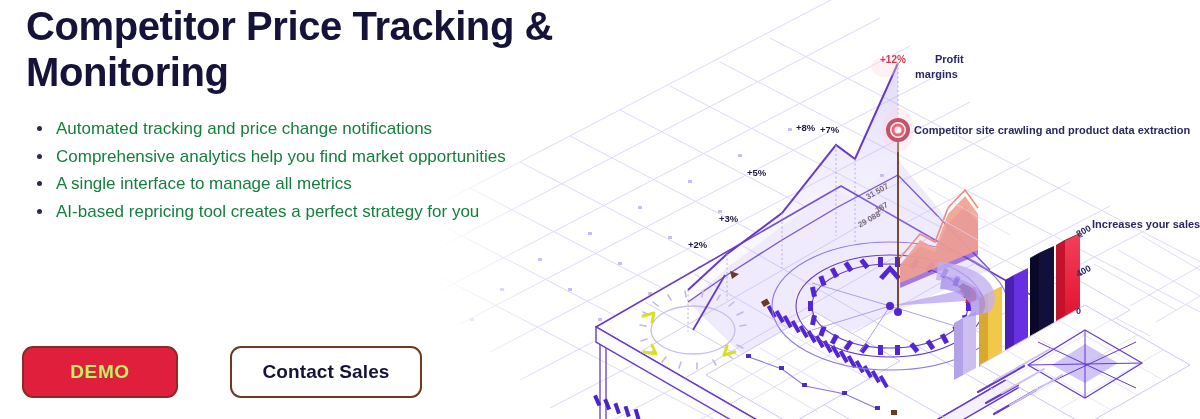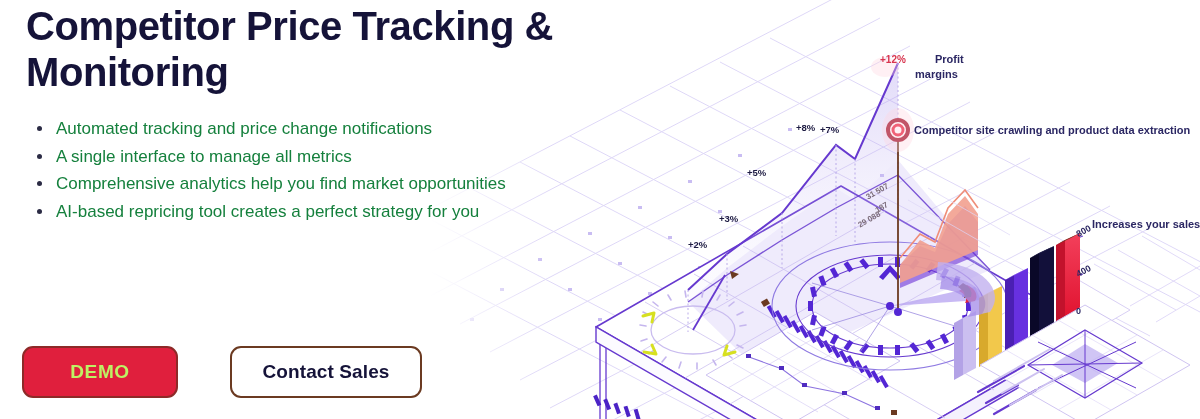--- a/index.html
+++ b/index.html
@@ -90,22 +90,22 @@
 <body>
 
 <div class="page">
 
   <div class="left-col">
 
     <h1 class="hero-title">Competitor Price Tracking &amp; Monitoring</h1>
 
     <ul class="bullets">
       <li class="bullet-item">Automated tracking and price change notifications</li>
+      <li class="bullet-item">Comprehensive analytics help you find market opportunities</li>
       <li class="bullet-item">A single interface to manage all metrics</li>
-      <li class="bullet-item">Comprehensive analytics help you find market opportunities</li>
       <li class="bullet-item">AI-based repricing tool creates a perfect strategy for you</li>
     </ul>
 
     <div class="btn-row">
       <button class="btn btn-demo">DEMO</button>
       <button class="btn btn-contact">Contact Sales</button>
     </div>
 
   </div>
 

